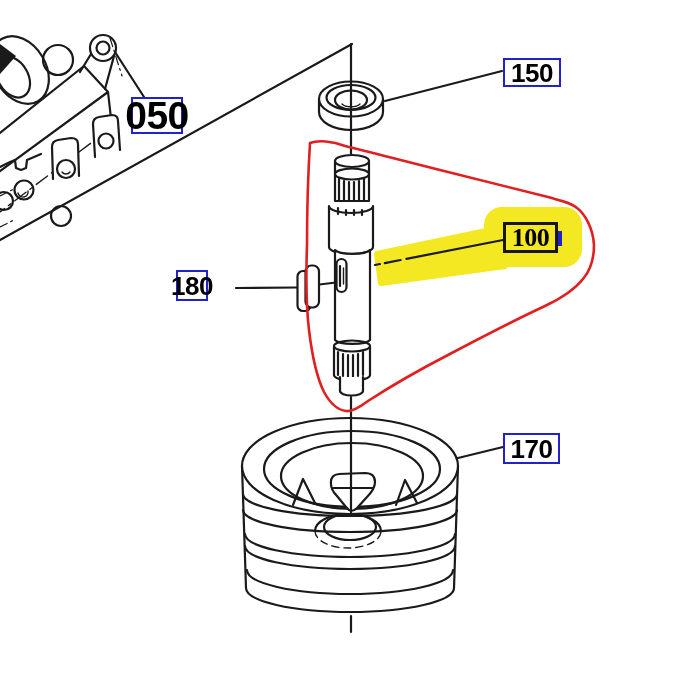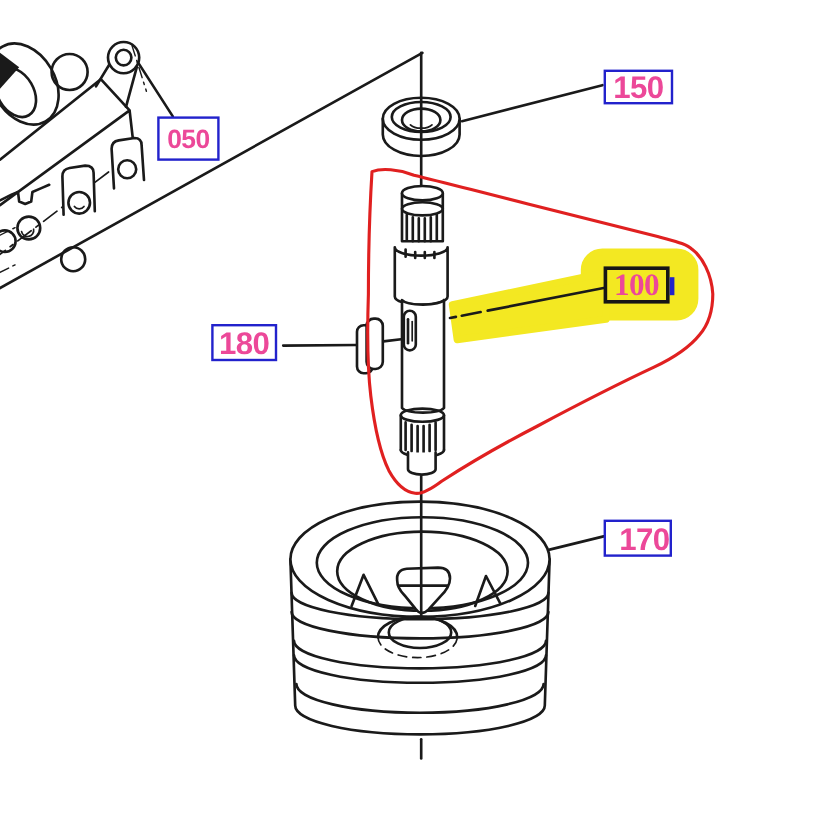--- a/index.html
+++ b/index.html
@@ -18,30 +18,30 @@
   
   .k{stroke:var(--line-art);stroke-width:2.2;fill:none;stroke-linecap:round;stroke-linejoin:round;}
   .kw{stroke:var(--line-art);stroke-width:2.2;fill:#ffffff;stroke-linecap:round;stroke-linejoin:round;}
   .thin{stroke-width:1.4;}
   .hair{stroke-width:1.2;}
   .yel{fill:var(--highlight);stroke:var(--highlight);stroke-width:6;stroke-linejoin:round;}
   .red{stroke:var(--annotation-circle);stroke-width:2.6;fill:none;stroke-linecap:round;stroke-linejoin:round;}
   
   .plabel{
     position:absolute;box-sizing:border-box;display:flex;align-items:center;justify-content:center;
-    border:2px solid var(--label-border);background:transparent;color:#ec4899;
+    border:2px solid var(--label-border);background:transparent;color:#000000;
     font-weight:bold;font-size:26px;line-height:1;letter-spacing:-0.5px;cursor:pointer;
   }
-  .plabel.big{font-size:22px;}
+  .plabel.big{font-size:39px;}
   .plabel.dark{border:3px solid #161616;}
   .l050{left:131px;top:97px;width:52px;height:37px;}
   .l150{left:503px;top:58px;width:58px;height:29px;}
   .l100{left:503px;top:222px;width:55px;height:31px;font-family:Liberation Serif, serif;}
-  .l180{left:176px;top:270px;width:55px;height:31px;}
-  .l170{left:503px;top:433px;width:57px;height:31px;justify-content:flex-end;}
+  .l180{left:176px;top:270px;width:32px;height:31px;}
+  .l170{left:503px;top:433px;width:57px;height:31px;}
   .blue-mark{position:absolute;left:558px;top:231px;width:4px;height:15px;background:var(--label-border);}
 </style>
 </head>
 <body>
 
 <div class="stage">
 
   <svg viewBox="0 0 700 700">
 
     <g>

